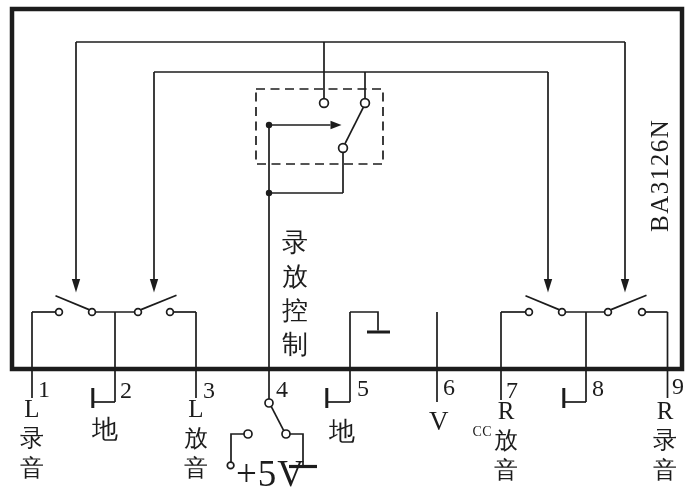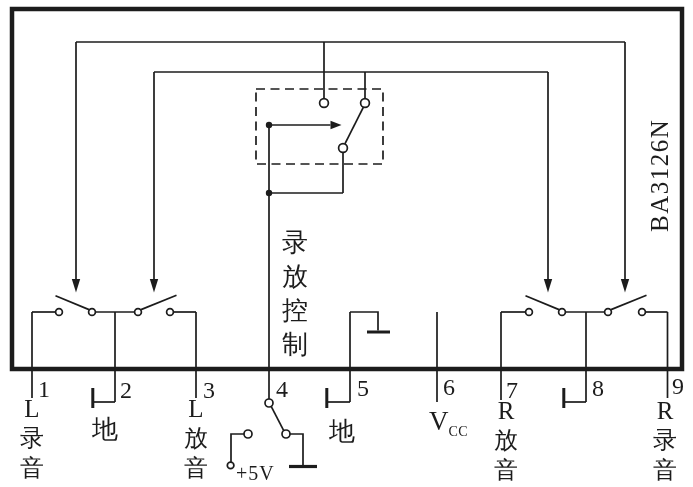--- a/index.html
+++ b/index.html
@@ -11,23 +11,23 @@
   .lbl{position:absolute;white-space:nowrap;}
   .pin-num{font-size:24px;line-height:24px;}
   .vcol{display:flex;flex-direction:column;align-items:center;width:30px;
         font-size:24px;line-height:25px;gap:5px;text-align:center;}
   .vcol .latin{font-size:25px;}
   .cjk-single{font-size:26px;line-height:26px;}
   .ctrl-col{display:flex;flex-direction:column;align-items:center;width:30px;
         font-size:26px;line-height:27px;gap:7px;text-align:center;}
   .chip-name{width:104px;height:28px;text-align:center;font-size:25px;line-height:28px;
         letter-spacing:1.5px;transform:rotate(-90deg);}
-  .supply{font-size:20px;line-height:27px;letter-spacing:1px;}
+  .supply{font-size:37px;line-height:27px;letter-spacing:1px;}
   .vcc{font-size:27px;line-height:26px;}
-  .vcc .sub{font-size:14px;vertical-align:-6px;letter-spacing:0.5px;}
+  .vcc .sub{font-size:14px;vertical-align:-6px;letter-spacing:0.5px;margin-left:24px;}
 </style>
 </head>
 <body>
 
 <div class="stage">
 
   <svg width="693" height="487" viewBox="0 0 693 487" stroke="#1c1c1c" fill="none" stroke-width="1.7">
 
     <g>
       <rect x="12" y="9" width="670" height="360" stroke-width="4.5"></rect>

